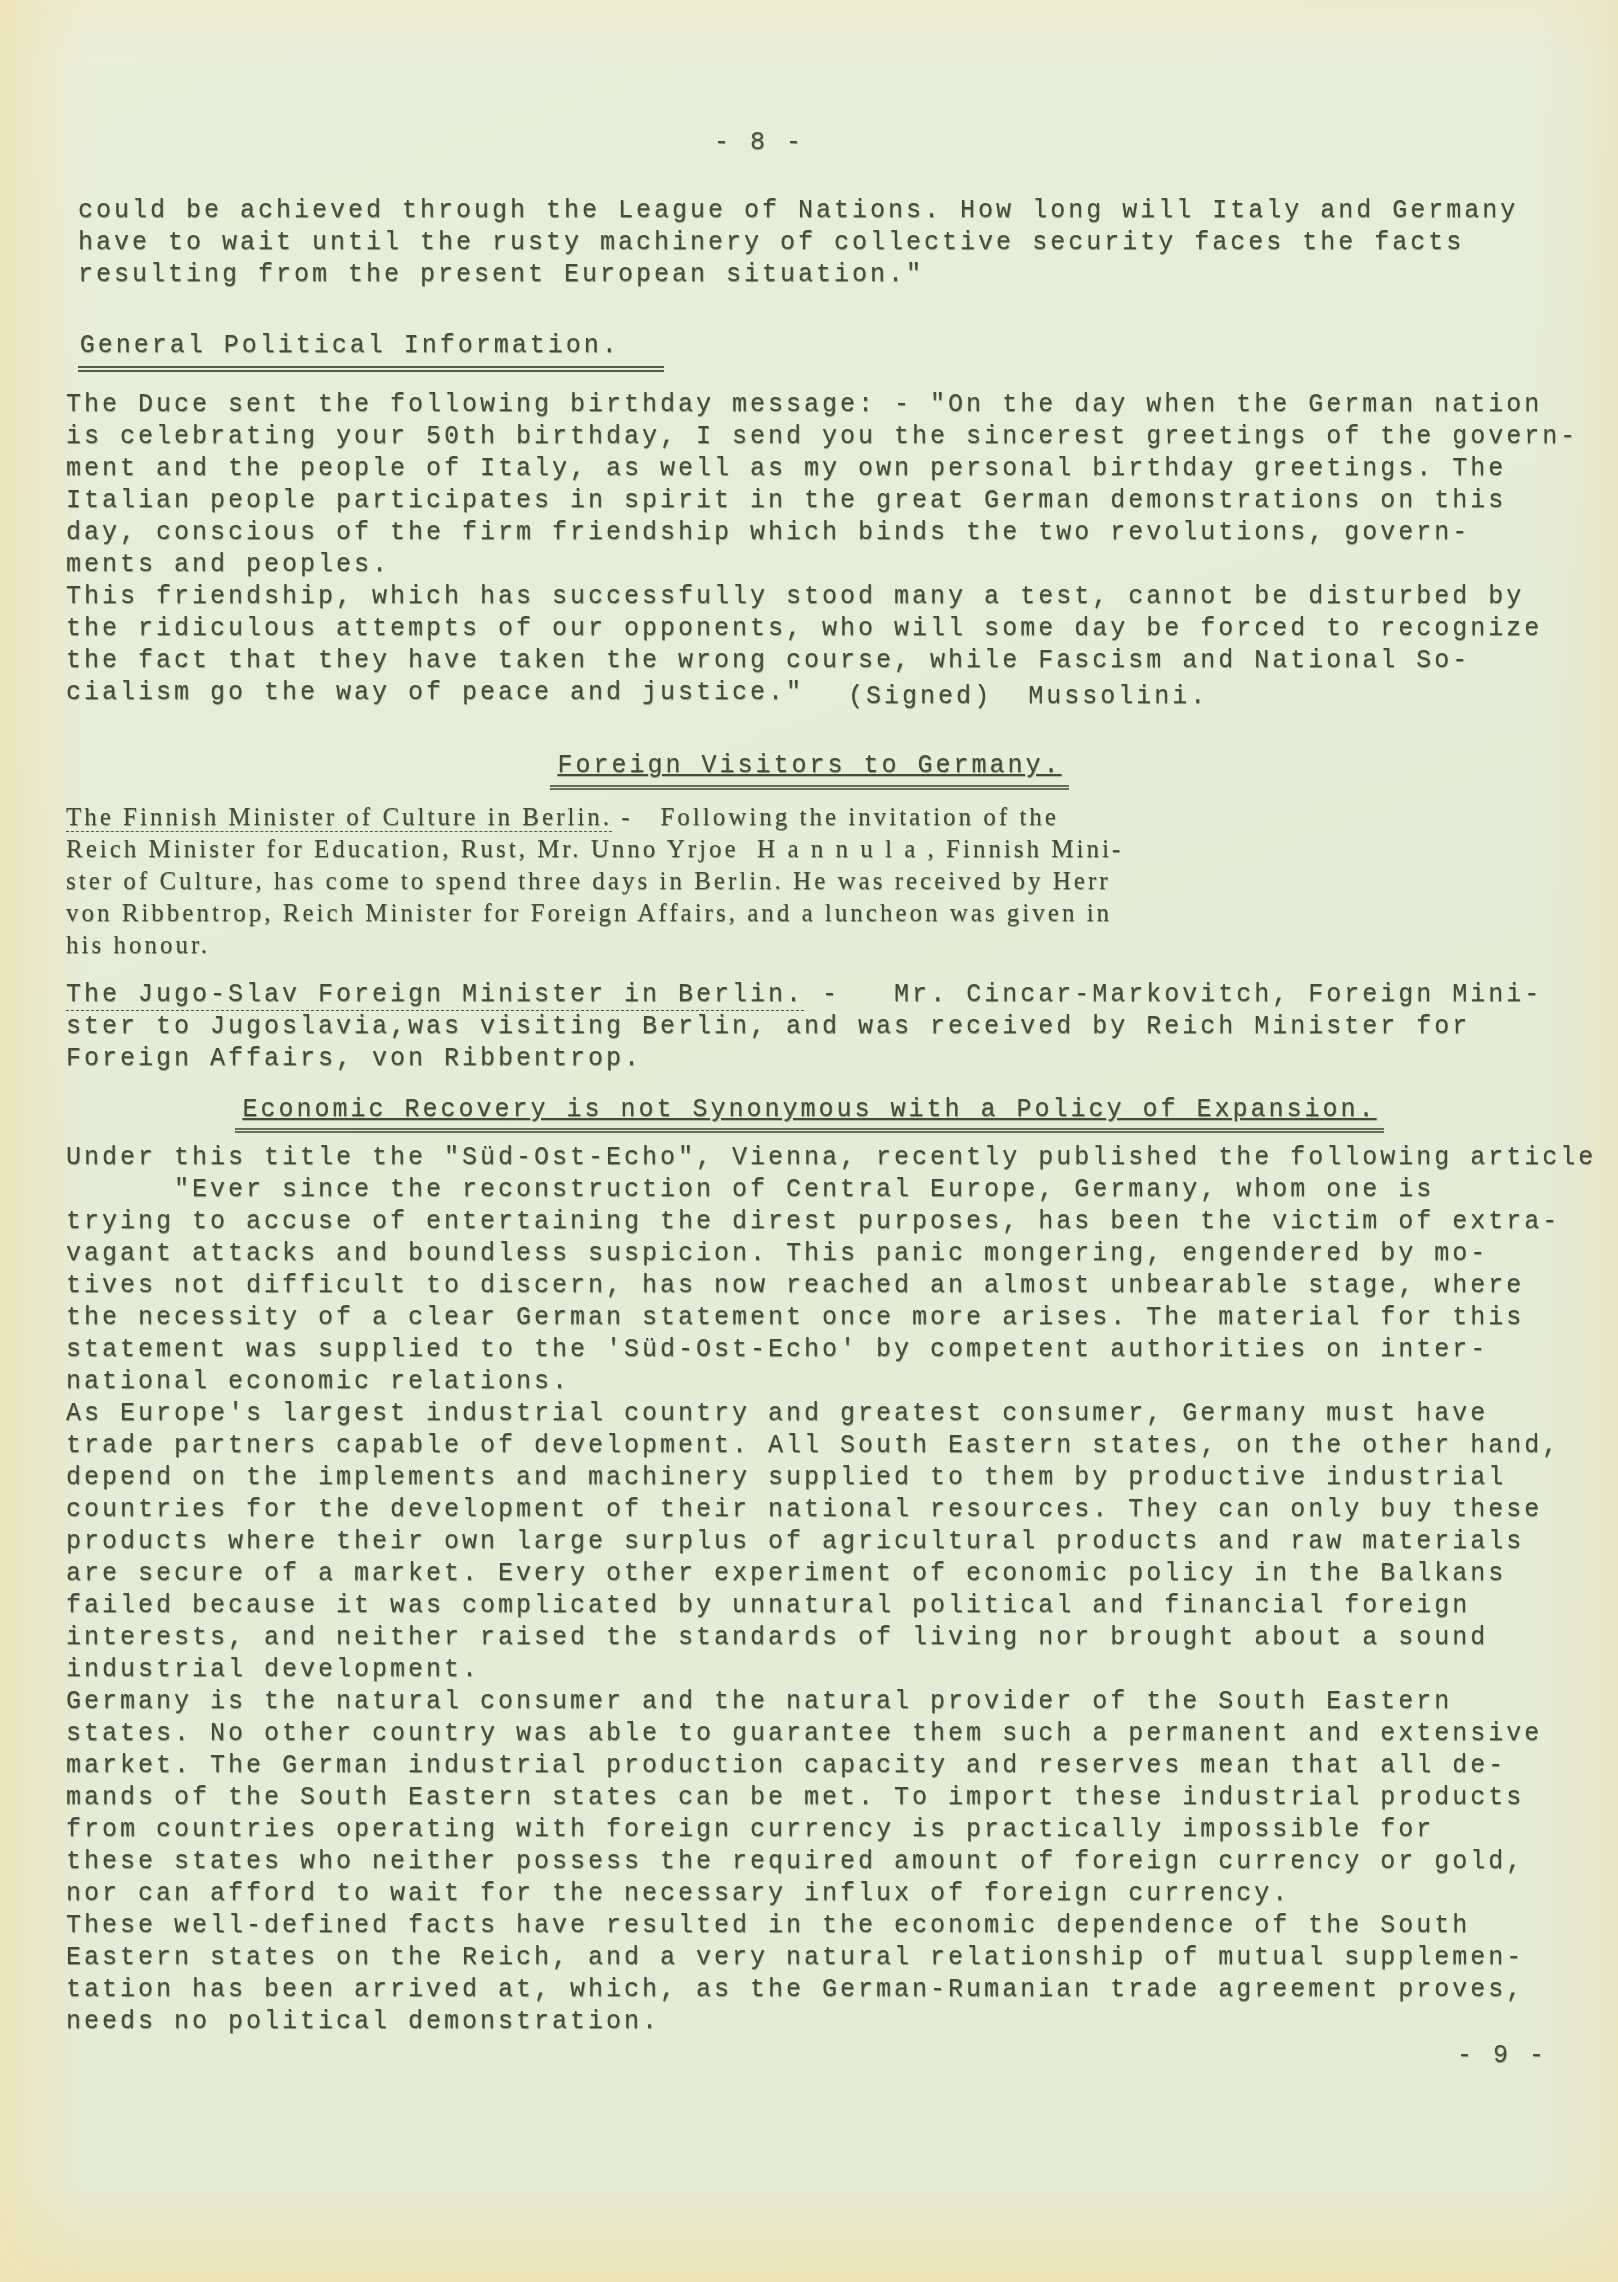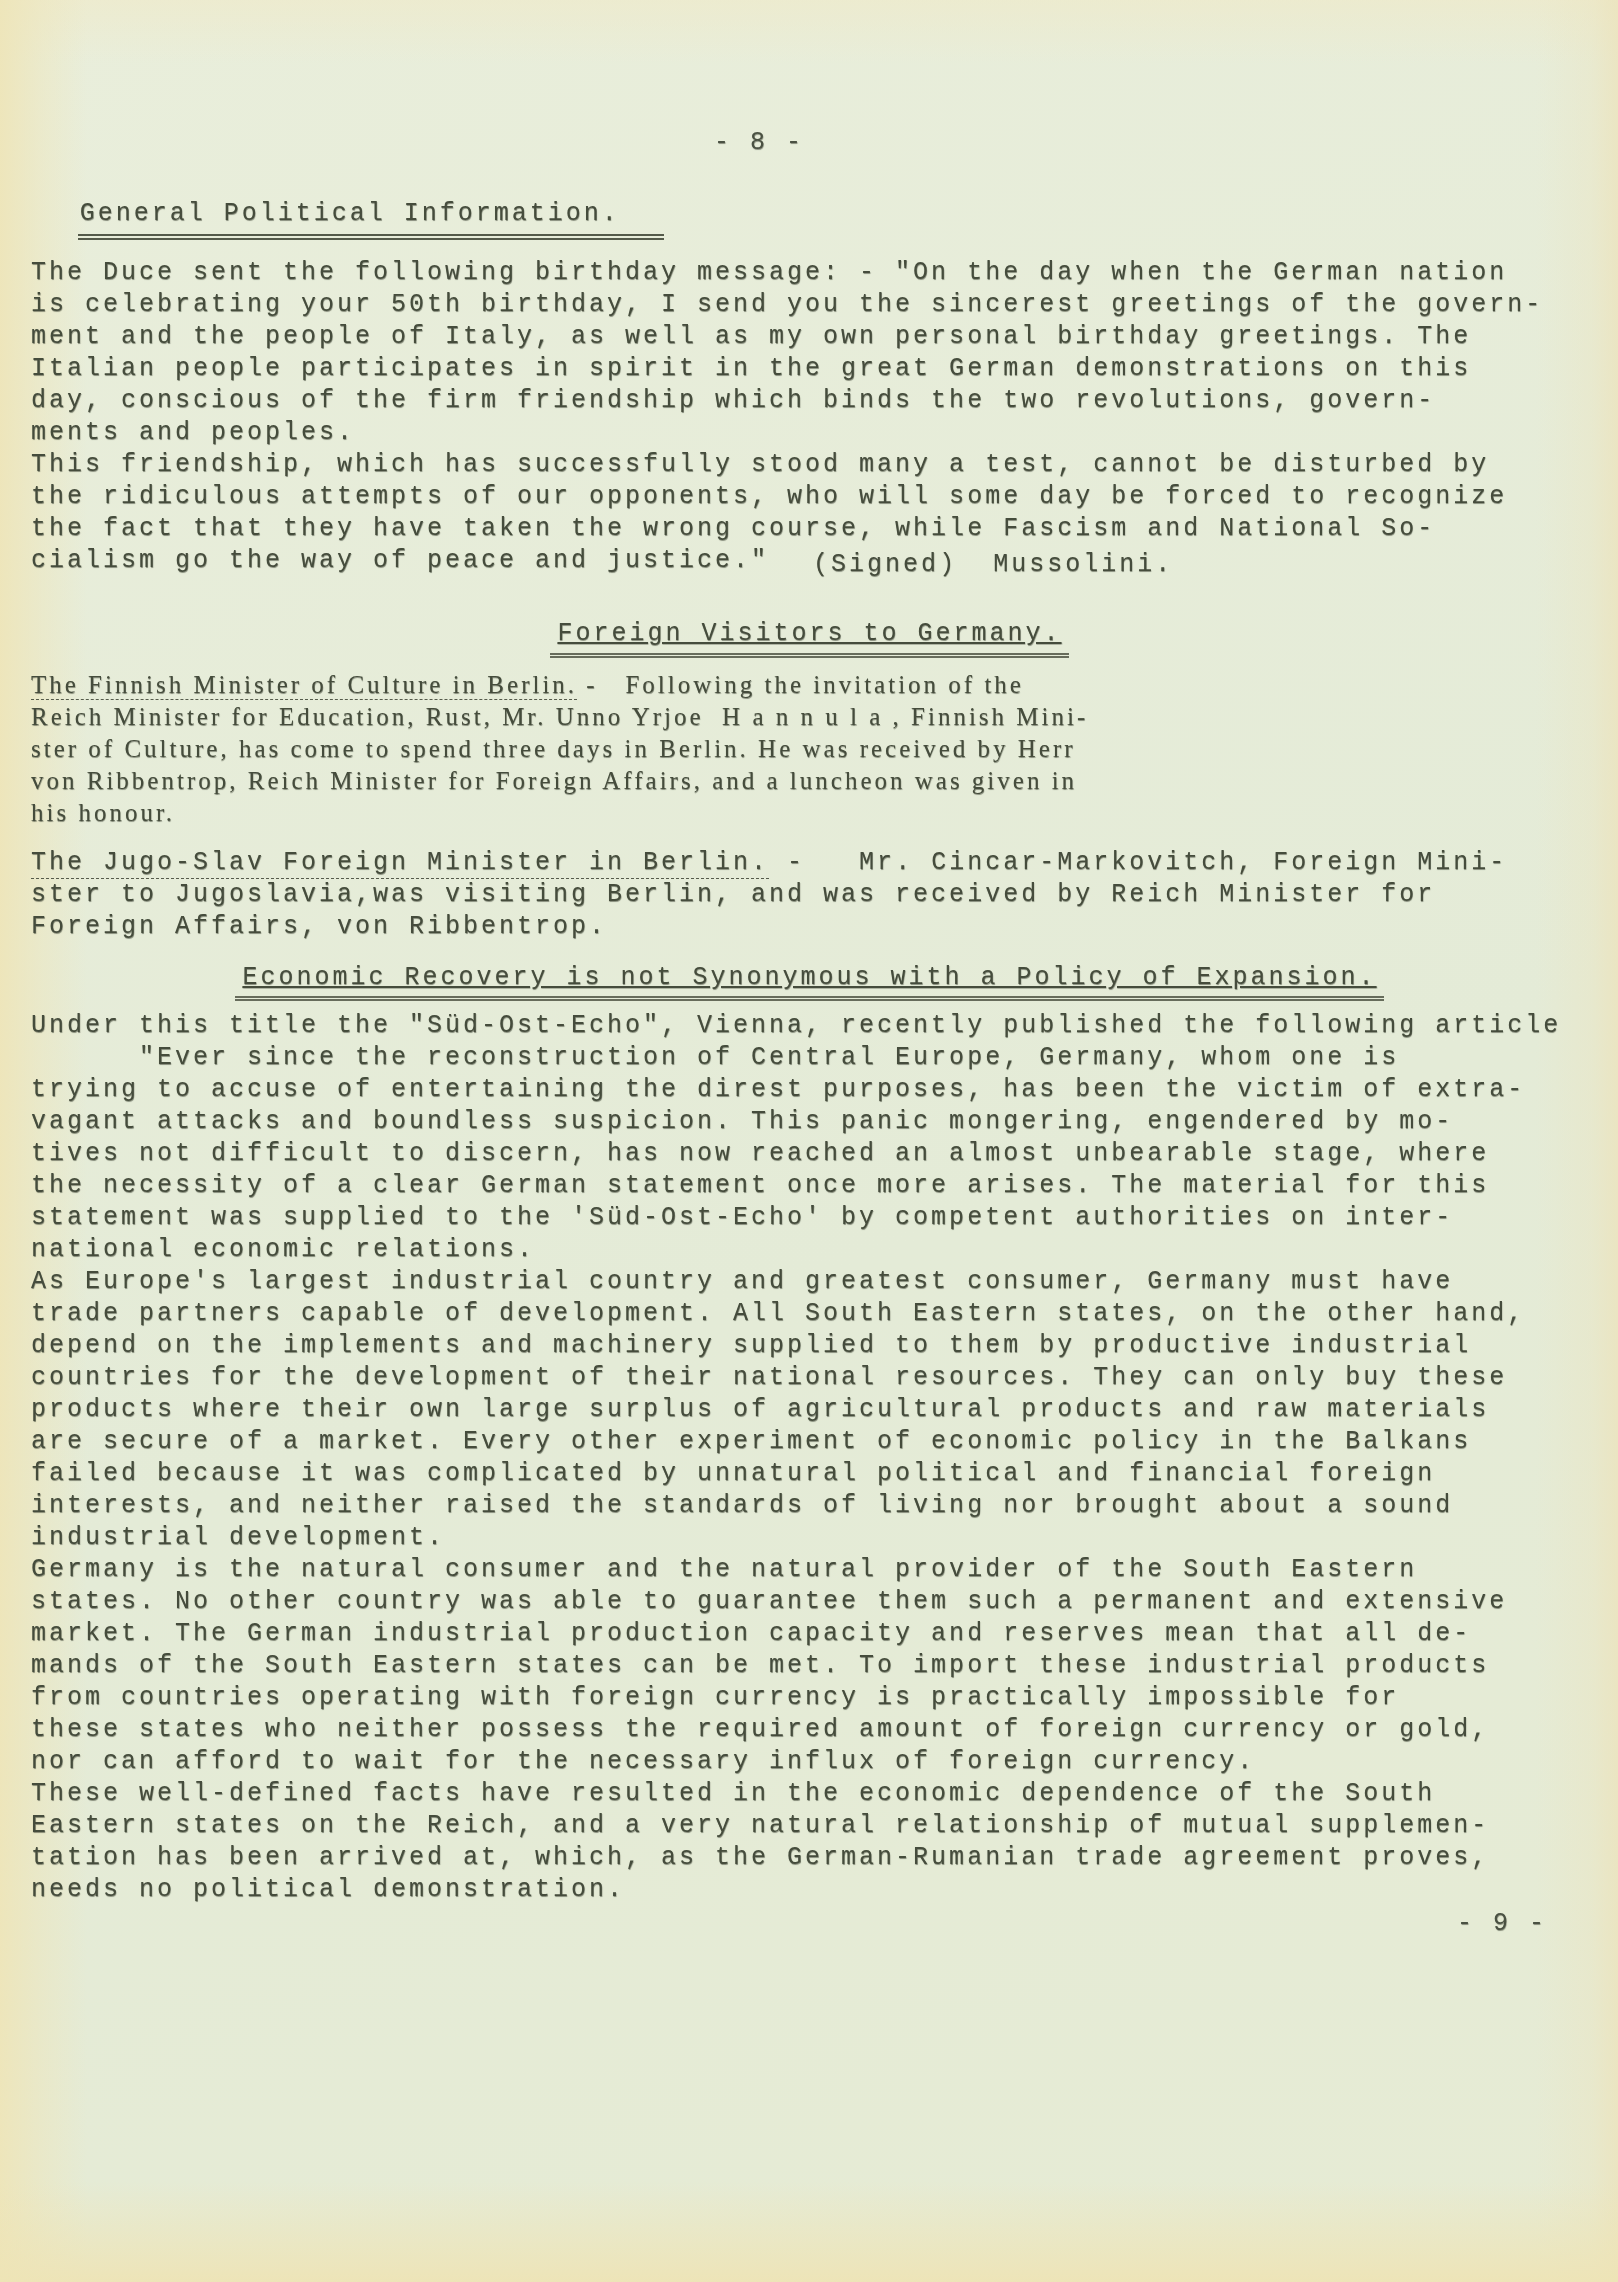--- a/index.html
+++ b/index.html
@@ -48,21 +48,21 @@
   }
   .title-underline-double {
     display: inline-block;
     padding: 0 7.3px 2.8px 7.3px;
     border-bottom: 5.5px double rgba(60,66,50,0.75);
     text-decoration: underline;
   }
   .title-foreign-wrap  { margin-top: 41px; }
   .title-econ-wrap     { margin-top: 18.4px; }
 
-  .para { margin-left: 31px; }
+  .para { margin-left: 66px; }
   .para-duce    { margin-top: 17.4px; }
   .para-finnish { margin-top: 11px; font-family: Liberation Serif, serif; }
   .para-jugo    { margin-top: 18.4px; }
   .para-group   { margin-top: 20px; }
   .para-econ    { margin-top: 8.3px; }
 
   .lead-underline {
     border-bottom: 1.8px dashed rgba(60,66,50,0.85);
     padding-bottom: 0.9px;
   }
@@ -87,20 +87,23 @@
     color: #4a5142;
   }
 </style>
 </head>
 <body>
 
 <div class="page">
 
   <div class="txt pageno-top">- 8 -</div>
 
+  <div class="txt intro">could be achieved through the League of Nations. How long will Italy and Germany
+have to wait until the rusty machinery of collective security faces the facts
+resulting from the present European situation."</div>
 
   <div class="heading-wrap">
     <span class="heading-general">General Political Information.</span>
   </div>
 
 
   <div class="txt para para-duce"><span>The Duce sent the following birthday message: - "On the day when the German nation
 is celebrating your 50th birthday, I send you the sincerest greetings of the govern-
 ment and the people of Italy, as well as my own personal birthday greetings. The
 Italian people participates in spirit in the great German demonstrations on this

